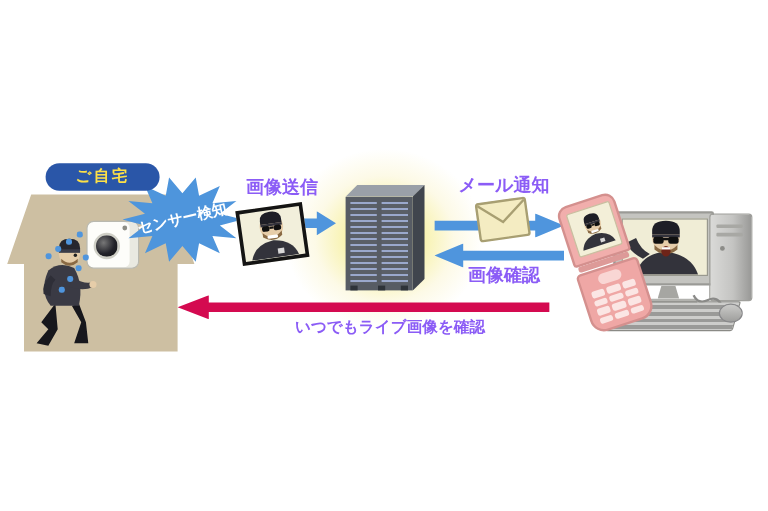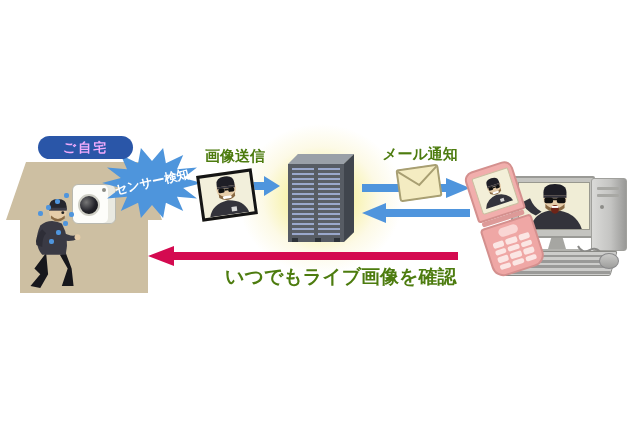--- a/index.html
+++ b/index.html
@@ -5,21 +5,21 @@
   html,body{margin:0;padding:0;background:#fff;}
   .stage{position:relative;width:640px;height:426px;background:#fff;overflow:hidden;
          font-family:"DejaVu Sans",sans-serif;}
   .abs{position:absolute;}
 
   
   .glow{left:238px;top:124px;width:165px;height:150px;z-index:1;border-radius:50%;
         background:radial-gradient(ellipse closest-side,#f6ef94 0%,#f8f3b2 40%,rgba(252,248,222,.75) 70%,rgba(255,255,255,0) 100%);}
 
   
-  .pill{height:23px;line-height:23px;border-radius:12px;background:#2a56a8;color:#f0abfc;
+  .pill{height:23px;line-height:23px;border-radius:12px;background:#2a56a8;color:#fde047;
         text-align:center;font-size:13px;font-weight:bold;z-index:6;letter-spacing:2px;}
   .pill.home{left:38px;top:136px;width:95px;}
   .pill.away{left:496px;top:136px;width:112px;}
 
   
   .house{left:2px;top:158px;z-index:2;}
 
   
   .camera{left:72px;top:184px;width:42px;height:38px;background:#fdfdfa;border:1px solid #b9b9b0;
           border-radius:6px;z-index:3;box-shadow:inset -7px 0 0 #e9e9e1;}
@@ -29,26 +29,26 @@
   .dot{width:5px;height:5px;border-radius:2px;background:#4f95dd;z-index:3;}
   .d1{left:64px;top:193px}.d2{left:55px;top:199px}.d3{left:46px;top:205px}.d4{left:38px;top:211px}
   .d5{left:69px;top:212px}.d6{left:63px;top:221px}.d7{left:56px;top:230px}.d8{left:49px;top:239px}
 
   
   .burst{left:102px;top:147px;z-index:4;}
   .burst-text{left:104px;top:174px;width:96px;text-align:center;color:#fff;font-weight:bold;
               font-size:12.5px;transform:rotate(-13deg);z-index:5;white-space:nowrap;}
 
   
-  .step{color:#4d7c0f;font-weight:bold;font-size:15px;text-align:center;z-index:5;white-space:nowrap;}
+  .step{color:#8b5cf6;font-weight:bold;font-size:15px;text-align:center;z-index:5;white-space:nowrap;}
   .lbl-send{left:190px;top:147px;width:90px;}
   .lbl-save{left:276px;top:238px;width:86px;}
   .lbl-mail{left:374px;top:145px;width:92px;}
   .lbl-check{left:377px;top:220px;width:86px;}
-  .lbl-live{left:225px;top:264px;width:200px;font-size:19px;}
+  .lbl-live{left:225px;top:264px;width:200px;font-size:13px;}
 
   
   .photo{left:199px;top:172px;width:50px;height:40px;background:#f2efdb;border:3px solid #141414;
          transform:rotate(-8deg);z-index:4;overflow:hidden;}
   .photo svg{width:100%;height:100%;display:block;}
 
   
   .arrow{z-index:3;}
   .arr1{left:242px;top:176px;}
   .arr2{left:362px;top:178px;}
@@ -215,20 +215,21 @@
     <polygon fill="#4f95dd" points="0,6 84,6 84,0 108,10 84,20 84,14 0,14"></polygon>
   </svg>
   <svg class="abs envelope" width="44" height="34" viewBox="0 0 44 34">
     <rect x="1.5" y="1.5" width="41" height="31" rx="2" fill="#f4ecc2" stroke="#a89f72" stroke-width="2"></rect>
     <path d="M2.5,3 L22,19 L41.5,3" fill="none" stroke="#a89f72" stroke-width="2"></path>
   </svg>
 
   <svg class="abs arrow arr3" width="108" height="20" viewBox="0 0 108 20">
     <polygon fill="#4f95dd" points="108,6 24,6 24,0 0,10 24,20 24,14 108,14"></polygon>
   </svg>
+  <div class="abs step lbl-check">画像確認</div>
 
 
   <div class="abs monitor">
     <div class="mon-screen">
       <svg viewBox="0 0 70 48">
           <use href="#bface-worry"></use>
         </svg>
     </div>
   </div>
   <div class="abs mon-neck"></div>

